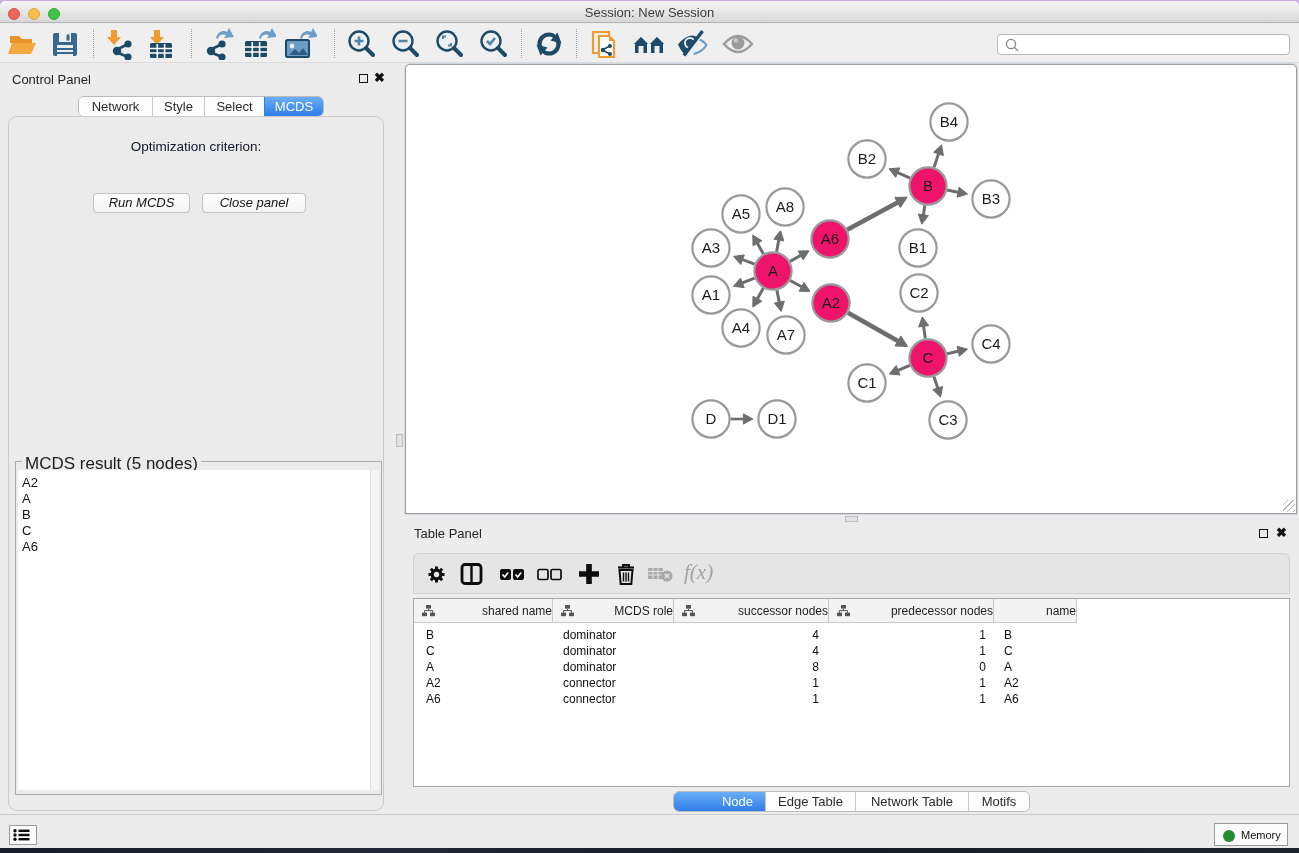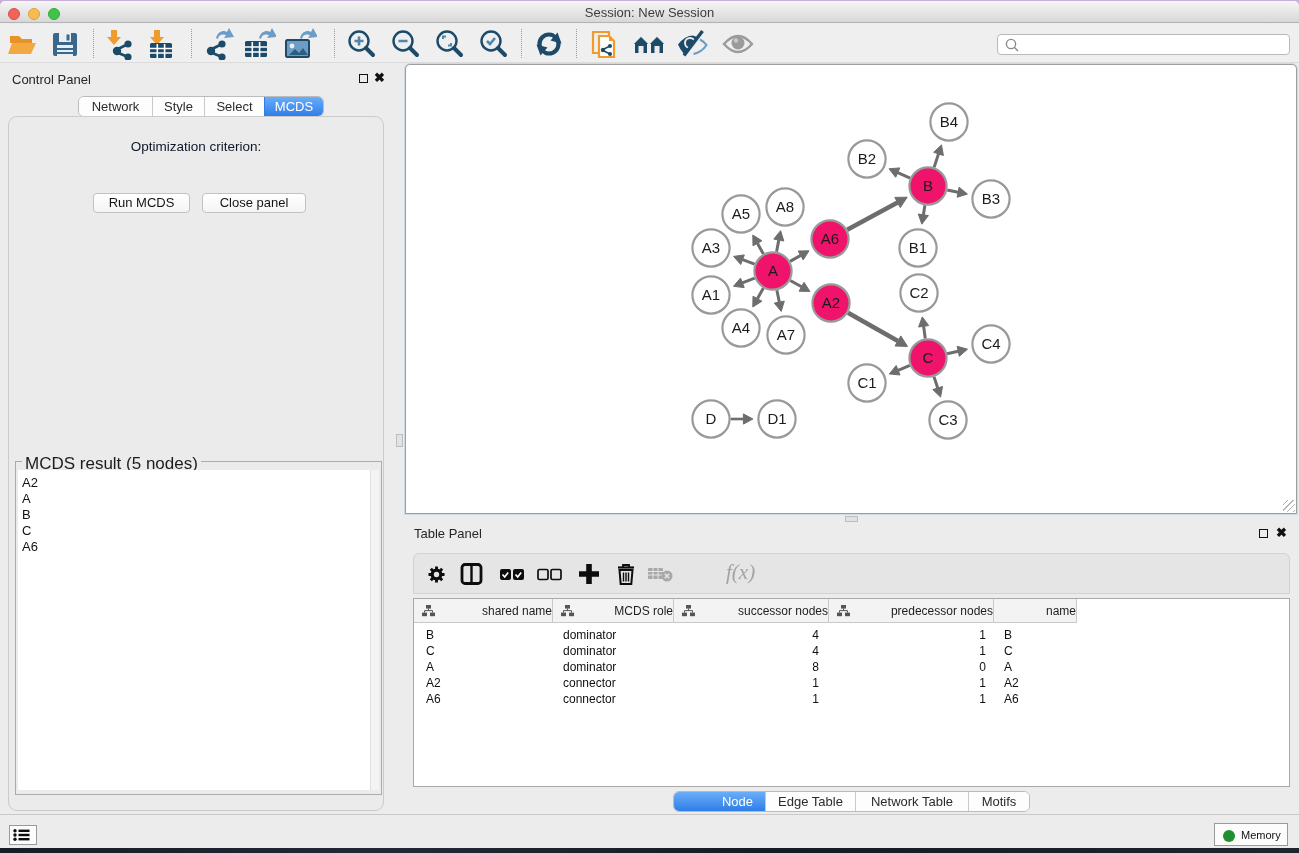--- a/index.html
+++ b/index.html
@@ -20,21 +20,21 @@
 #cp-tabs{position:absolute;left:78px;top:95px;height:21px;display:flex;border:1px solid #bbb;border-radius:6px;overflow:hidden;background:#fff;}
 #cp-tabs .seg{font-size:13px;color:#2b2b2b;text-align:center;line-height:19px;border-left:1px solid #c9c9c9;background:#fdfdfd;}
 #cp-tabs .seg:first-child{border-left:none;}
 #cp-tabs .seg.sel{background:linear-gradient(#6aaef8,#2f7de8);color:#fff;border-left-color:#2f7de8;}
 #cp-panel{position:absolute;left:8px;top:115px;width:376px;height:695px;border:1px solid #cbcbcb;border-radius:9px;background:#ebebeb;}
 #opt-label{position:absolute;left:0;top:22px;width:100%;text-align:center;font-size:13.5px;color:#0f172a;}
 #dropdown{position:absolute;left:35px;top:43px;width:311px;height:20px;background:#fff;border:1px solid #c6c6c6;border-radius:5px;}
 #dropdown .txt{position:absolute;left:12px;top:2.5px;font-size:13.5px;color:#1b1b1b;}
 #dropdown .cap{position:absolute;right:-1px;top:-1px;width:17px;height:20px;background:linear-gradient(#5ea1f7,#2e7ae6);border-radius:0 5px 5px 0;}
 #dropdown .cap svg{position:absolute;left:3px;top:3px;}
-.btn{position:absolute;height:20px;background:linear-gradient(#ffffff,#f4f4f4);border:1px solid #c2c2c2;border-radius:4px;font-size:13px;color:#141414;text-align:center;line-height:18px;}
+.btn{position:absolute;height:20px;background:linear-gradient(#ffffff,#f4f4f4);border:1px solid #c2c2c2;border-radius:4px;font-size:13px;color:#141414;text-align:center;line-height:18px;font-style:italic;}
 #mcds-box{position:absolute;left:6px;top:344px;width:367px;height:334px;border:1px solid #ababab;}
 #mcds-box .legend{position:absolute;left:6px;top:-8px;background:#ebebeb;font-size:17px;color:#1c1c1c;padding:0 3px;}
 #mcds-list{position:absolute;left:2px;top:8px;width:360px;height:320px;background:#fff;font-size:13px;color:#111;}
 #mcds-list div{padding-left:4px;height:16px;line-height:16px;}
 #mcds-sb{position:absolute;right:2px;top:8px;width:9px;height:320px;background:#f4f4f4;border-left:1px solid #e0e0e0;}
 
 #netwin{position:absolute;left:405px;top:63px;width:892px;height:450px;background:#fff;border:1px solid #9e9e9e;border-radius:5px 5px 0 0;box-shadow:0 0 0 1px rgba(120,160,200,.25);}
 #nw-title{position:absolute;left:0;top:0;width:100%;height:21px;background:linear-gradient(#f7f7f7,#d5d5d5);border-bottom:1px solid #ababab;border-radius:5px 5px 0 0;}
 #nw-title .t{position:absolute;left:0;right:0;top:3.5px;text-align:center;font-size:13px;color:#343434;}
 .tl2{position:absolute;top:5px;width:11px;height:11px;border-radius:50%;}
@@ -346,21 +346,21 @@
   <path d="M8.5 10.5 v9 M11 10.5 v9 M13.5 10.5 v9" stroke="#0d0d0d" stroke-width="1.4"></path>
  </svg>
  <svg style="position:absolute;left:234px;top:13px" width="28" height="16">
   <rect x="0" y="1" width="15" height="11" rx="1" fill="#a8a8a8"></rect>
   <g stroke="#e5e5e5" stroke-width="1">
             <path d="M0 4.5 h15 M0 8 h15 M5 1 v11 M10 1 v11"></path>
           </g>
   <circle cx="19" cy="9" r="5.5" fill="#a8a8a8"></circle>
   <path d="M16.8 6.8 l4.4 4.4 M16.8 11.2 l4.4 -4.4" stroke="#e5e5e5" stroke-width="1.6"></path>
  </svg>
- <div style="position:absolute;left:270px;top:6px;font-family:'Liberation Serif',serif;font-style:italic;font-size:21px;color:#a3a3a3;margin-left:42px;">f(x)</div>
+ <div style="position:absolute;left:270px;top:6px;font-family:'Liberation Serif',serif;font-style:italic;font-size:21px;color:#a3a3a3;">f(x)</div>
 </div>
 <div id="tp-table">
 <div class="th" style="left:0px;width:139px;"><svg class="hicon" width="13" height="12">
             <g fill="#555">
               <rect x="4" y="0" width="5" height="3.6"></rect>
               <rect x="0" y="7.6" width="5" height="3.6"></rect>
               <rect x="8" y="7.6" width="5" height="3.6"></rect>
             </g>
             <path d="M6.5 3.6 v2 M2.5 7.6 v-2 h8 v2" stroke="#555" stroke-width="1" fill="none"></path>
           </svg>shared name</div>

